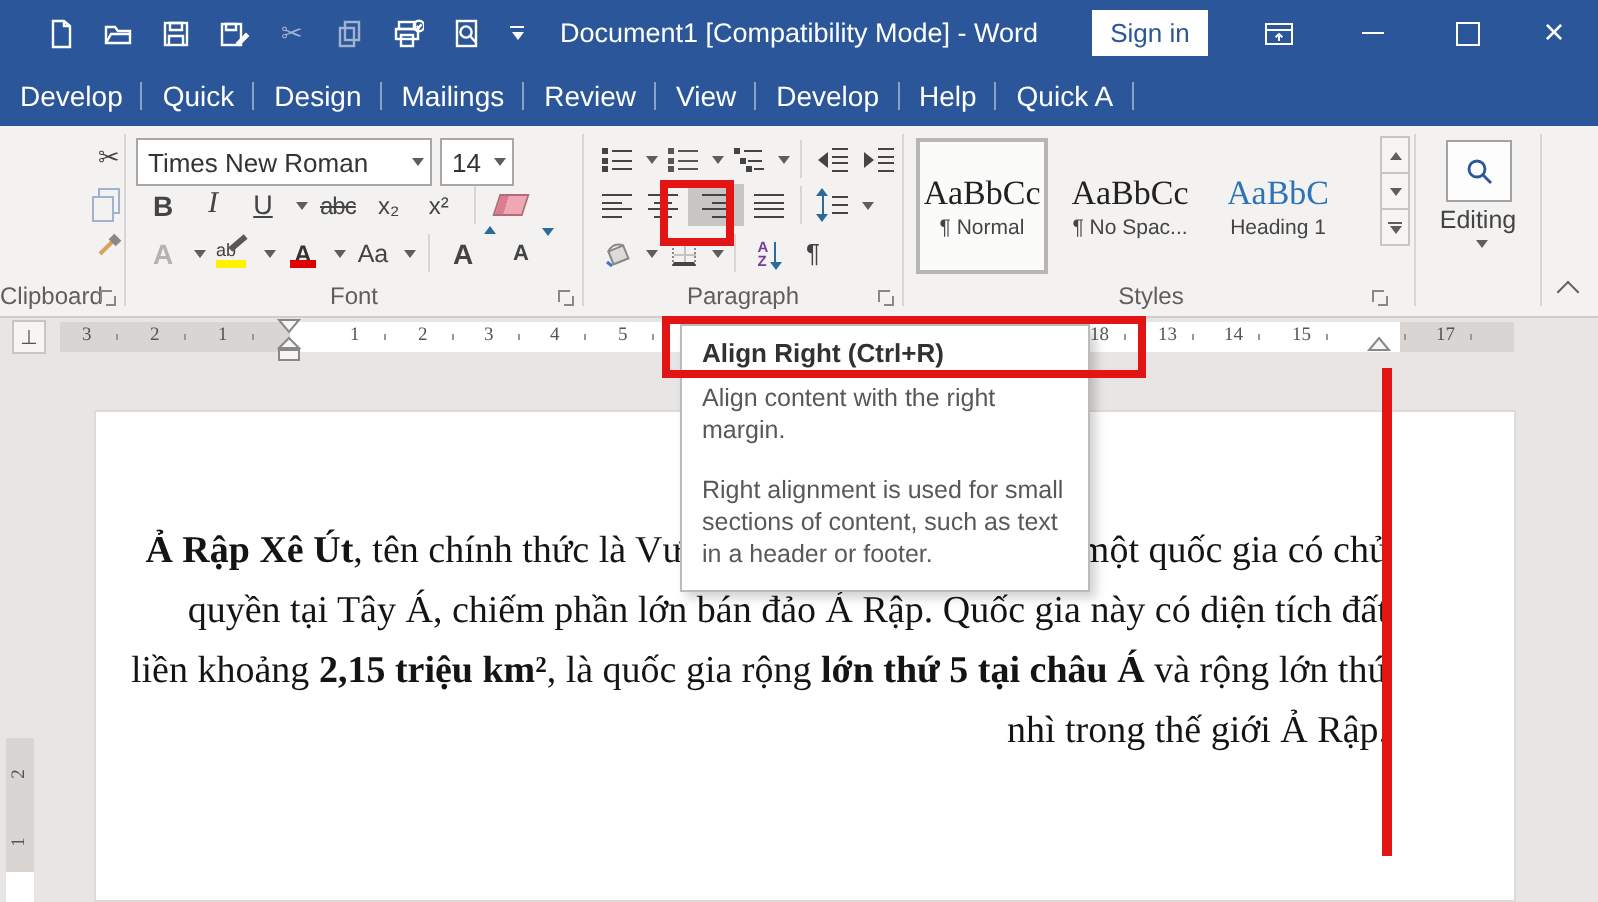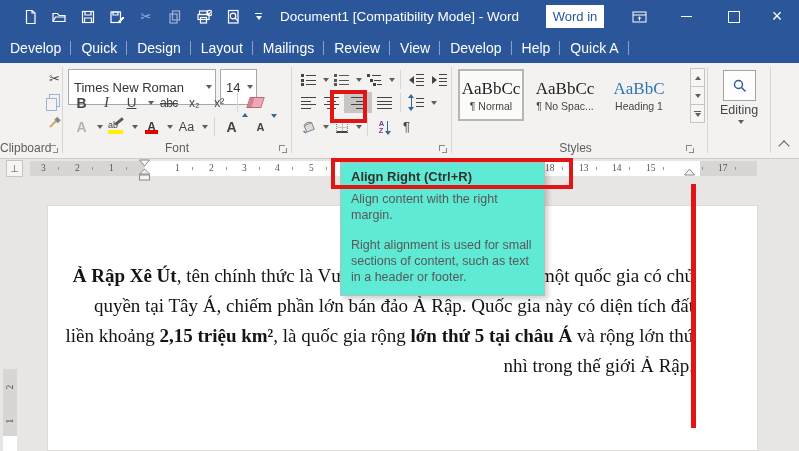--- a/index.html
+++ b/index.html
@@ -35,21 +35,21 @@
   .gsep{position:absolute;top:4px;height:86px;width:1px;background:#d8d6d4;}
   .group{position:absolute;top:0;height:95px;}
   .glabel{position:absolute;bottom:3px;left:0;right:0;text-align:center;font-size:12px;color:#605e5c;}
   .launcher{position:absolute;right:3px;bottom:4px;width:10px;height:10px;}
   .launcher::before{content:"";position:absolute;left:1px;top:1px;width:5px;height:5px;border-left:1px solid #8a8886;border-top:1px solid #8a8886;}
   .launcher::after{content:"";position:absolute;right:1px;bottom:1px;width:4px;height:4px;border-right:1.5px solid #8a8886;border-bottom:1.5px solid #8a8886;}
   .rrow{position:absolute;left:0;display:flex;align-items:center;}
   .rbtn{height:21px;min-width:17px;display:inline-flex;align-items:center;justify-content:center;font-size:13px;color:#444;padding:0 2px;}
   .rbtn.pressed{background:#c8c6c4;}
   .sep{width:1px;height:19px;background:#d8d6d4;margin:0 3px;}
-  .combo{background:#fff;border:1px solid #aaa8a6;height:36px;box-sizing:border-box;display:flex;align-items:center;justify-content:space-between;font-size:13px;color:#333;padding:0 3px 0 5px;}
+  .combo{background:#fff;border:1px solid #aaa8a6;height:24px;box-sizing:border-box;display:flex;align-items:center;justify-content:space-between;font-size:13px;color:#333;padding:0 3px 0 5px;}
   
   .pastebtn{position:absolute;left:4px;top:5px;width:38px;height:68px;display:flex;flex-direction:column;align-items:center;justify-content:flex-start;font-size:12.5px;color:#444;gap:2px;}
   .ic-paste{position:relative;width:21px;height:26px;margin-top:1px;}
   .ic-paste .bd{position:absolute;left:0;top:2px;width:15px;height:22px;background:#e8bd79;border:1px solid #b07b39;}
   .ic-paste .cl{position:absolute;left:4px;top:0;width:7px;height:5px;background:#8b5d2e;}
   .ic-paste .sh{position:absolute;right:0;top:7px;width:11px;height:17px;background:#fff;border:1px solid #8a8886;}
   .clipcol{position:absolute;left:44px;top:5px;display:flex;flex-direction:column;gap:2px;}
   .clipcol .rbtn{height:20px;}
   .ic-copy{position:relative;width:9px;height:11px;border:1px solid #9fb3d1;}
   .ic-copy::after{content:"";position:absolute;left:-4px;top:3px;width:9px;height:11px;border:1px solid #9fb3d1;background:#f3f2f1;}
@@ -104,21 +104,21 @@
        background-size:8px 1px,8px 1px,8px 1px;background-position:0 1px,0 5px,0 9px;}
   .ic-borders{width:12px;height:12px;box-sizing:border-box;border:1px dotted #8a8886;border-bottom:2px solid #444;
        background-image:linear-gradient(#c6c4c2,#c6c4c2),linear-gradient(#c6c4c2,#c6c4c2);
        background-size:12px 1px,1px 12px;background-position:0 5px,5px 0;background-repeat:no-repeat;}
   .ic-sort{display:inline-flex;align-items:center;gap:1px;}
   .ic-sort .az{display:flex;flex-direction:column;font-size:7.5px;font-weight:bold;color:#7a3b96;line-height:7px;}
   .ic-sort .ar{position:relative;width:1px;height:11px;background:#2b6a99;margin-left:2px;}
   .ic-sort .ar::after{content:"";position:absolute;left:-2.5px;bottom:-3px;border-left:3px solid transparent;border-right:3px solid transparent;border-top:4px solid #2b6a99;}
   .pil{font-size:13px;color:#444;}
   
-  .stycard{position:absolute;top:6px;width:66px;height:52px;display:flex;flex-direction:column;align-items:center;justify-content:center;gap:1px;box-sizing:border-box;}
+  .stycard{position:absolute;top:6px;width:66px;height:68px;display:flex;flex-direction:column;align-items:center;justify-content:center;gap:1px;box-sizing:border-box;}
   .stycard .pv{font-family:"Liberation Serif",serif;font-size:17px;color:#222;white-space:nowrap;overflow:hidden;max-width:62px;}
   .stycard .nm{font-size:10.5px;color:#444;white-space:nowrap;overflow:hidden;max-width:62px;}
   .stycard.sel{border:2px solid #b8b6b4;background:#fbfbfa;}
   .stycard .pv.h1{color:var(--heading);}
   .styscroll{position:absolute;left:238px;top:6px;width:15px;display:flex;flex-direction:column;}
   .styscroll .sc{height:17px;border:1px solid #c8c6c4;background:#f6f5f4;display:flex;flex-direction:column;align-items:center;justify-content:center;margin-top:-1px;gap:1px;}
   .morebar{width:7px;height:1px;background:#605e5c;}
   
   .editbtn{position:absolute;left:15px;top:7px;width:31px;height:29px;border:1px solid #a5a3a1;background:#fdfdfd;display:flex;align-items:center;justify-content:center;}
   .editlbl{position:absolute;left:0;right:0;top:40px;text-align:center;font-size:12.5px;color:#444;}
@@ -134,21 +134,21 @@
      background:linear-gradient(#d8d5d2 0 67px,#fff 67px 100%);}
   .vnum{width:14px;text-align:center;transform:rotate(-90deg);line-height:12px;}
   .marker{position:absolute;}
   
   .docarea{position:absolute;left:0;top:181px;width:799px;height:270px;background:#e8e6e4;}
   .page{position:absolute;left:47px;top:24px;width:711px;height:246px;background:#fff;border:1px solid #dddbd9;box-sizing:border-box;}
   .par{position:absolute;left:14px;right:63px;top:55px;text-align:right;
        font-family:"Liberation Serif",serif;font-size:19px;line-height:30px;color:#141414;}
   .par b{font-weight:bold;}
   
-  .tooltip{position:absolute;left:340px;top:162px;width:205px;background:#5eead4;border:1px solid #bdbbb9;
+  .tooltip{position:absolute;left:340px;top:162px;width:205px;background:#ffffff;border:1px solid #bdbbb9;
      box-shadow:3px 3px 5px rgba(0,0,0,.18);z-index:30;box-sizing:border-box;}
   .tt-title{padding:6px 10px 4px;font-size:13px;font-weight:bold;color:#323130;}
   .tt-body{padding:3px 10px 10px;font-size:12.5px;color:#5a5857;line-height:16px;}
   .tt-body .p2{margin-top:14px;}
   .ann{position:absolute;border:4px solid var(--annotation);z-index:40;}
   #ann-align{left:330px;top:90px;width:29px;height:25px;}
   #ann-title{left:331px;top:158px;width:234px;height:23px;}
   #ann-vline{position:absolute;left:691px;top:184px;width:5px;height:244px;background:var(--annotation);z-index:20;}
 </style>
 </head>
@@ -204,42 +204,41 @@
           <circle cx="7" cy="7" r="2.8"></circle>
           <path d="M9 9 l3 3.2"></path>
         </svg>
       </span>
     <span class="qcaret">
         <i></i>
         <span class="car w"></span>
       </span>
   </div>
   <div class="wintitle">Document1 [Compatibility Mode] - Word</div>
-  <div class="signin">Word in</div>
+  <div class="signin">Sign in</div>
   <div class="winctl" style="left:625px;width:28px;">
     <svg width="15" height="14" style="stroke:#fff;fill:none;stroke-width:1;">
         <rect x="1" y="2" width="13" height="10"></rect>
         <path d="M1 5 h13"></path>
         <path d="M7.5 10.5 V7.2 M5.8 8.6 L7.5 7 l1.7 1.6"></path>
       </svg>
   </div>
   <div class="winctl" style="left:672px;width:28px;">
       <span class="minbar"></span>
     </div>
   <div class="winctl" style="left:720px;width:28px;">
       <span class="maxrect"></span>
     </div>
   <div class="winctl" style="left:762px;width:30px;font-size:18px;">×</div>
 </div>
 
 <div class="tabbar">
   <div class="tab">Develop</div>
   <div class="tab">Quick</div>
   <div class="tab">Design</div>
-  <div class="tab">Layout</div>
   <div class="tab">Mailings</div>
   <div class="tab">Review</div>
   <div class="tab">View</div>
   <div class="tab">Develop</div>
   <div class="tab">Help</div>
   <div class="tab">Quick A</div>
 
 </div>
 
 <div class="ribbon">
@@ -380,20 +379,21 @@
       <span class="sep"></span>
       <span class="rbtn ic-sort">
         <span class="az">
             <span>A</span>
             <span>Z</span>
           </span>
           <span class="ar"></span>
       </span>
       <span class="rbtn pil">¶</span>
     </div>
+    <div class="glabel">Paragraph</div>
     <span class="launcher"></span>
   </div>
   <div class="gsep" style="left:451px;"></div>
 
   <div class="group" style="left:452px;width:255px;">
     <div class="stycard sel" style="left:6px;">
       <span class="pv">AaBbCc</span>
       <span class="nm">¶ Normal</span>
     </div>
     <div class="stycard" style="left:80px;">

